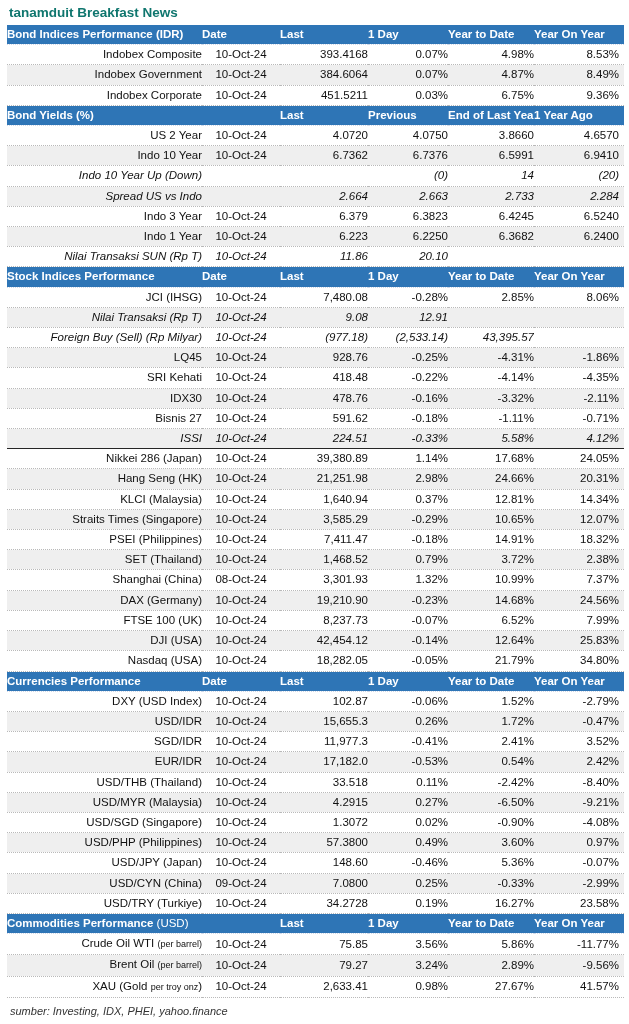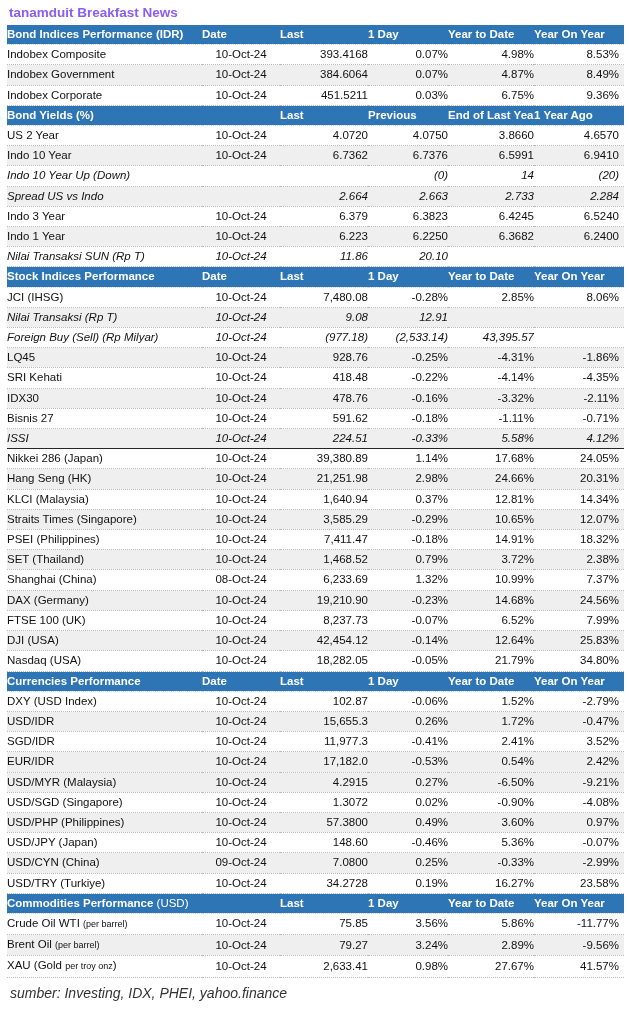--- a/index.html
+++ b/index.html
@@ -10,21 +10,21 @@
     font-family:"Liberation Sans","DejaVu Sans",sans-serif;
     color:#111;
     overflow:hidden;
   }
   .title{
     height:25px;
     line-height:26px;
     padding-left:9px;
     font-size:13.5px;
     font-weight:bold;
-    color:#8b5cf6;
+    color:#0f766e;
   }
   table.report{
     border-collapse:collapse;
     table-layout:fixed;
     margin-left:7px;
     width:617px;
   }
   table.report td{
     height:19.2px;
     line-height:19.2px;
@@ -36,32 +36,32 @@
   }
   tr.sec-header td{
     background:var(--hdr,#2E75B6);
     color:#fff;
     font-weight:bold;
     border-bottom:1px dotted #cfd8e8;
   }
   td.sec-title{ padding-left:3px; }
   td.sec-title .light{ font-weight:normal; }
   td.col-h{ text-align:left; overflow:visible; }
-  td.name{ padding-left:18px; }
+  td.name{ padding-left:18px;text-align:right; }
   td.c-date{ text-align:center; }
   td.num{ text-align:right; padding-right:8px; }
   td.num.last-col{ padding-right:5px; }
   tr.stripe td{ background:var(--stripe,#EFEFEF); }
   tr.italic td{ font-style:italic; }
   tr.sep td{ border-bottom:1.5px solid #262626;font-style:italic; }
   .small{ font-size:9px; }
   .footer{
     margin-top:7px;
     padding-left:10px;
-    font-size:14px;
+    font-size:11px;
     font-style:italic;
     color:#333;
   }
 </style>
 </head>
 <body>
 
 <div class="page">
   <div class="title">tanamduit Breakfast News</div>
 
@@ -286,21 +286,21 @@
           <td class="name">SET (Thailand)</td>
           <td class="c-date">10-Oct-24</td>
           <td class="num">1,468.52</td>
           <td class="num">0.79%</td>
           <td class="num">3.72%</td>
           <td class="num last-col">2.38%</td>
         </tr>
         <tr class="row">
           <td class="name">Shanghai (China)</td>
           <td class="c-date">08-Oct-24</td>
-          <td class="num">6,233.69</td>
+          <td class="num">3,301.93</td>
           <td class="num">1.32%</td>
           <td class="num">10.99%</td>
           <td class="num last-col">7.37%</td>
         </tr>
         <tr class="row stripe">
           <td class="name">DAX (Germany)</td>
           <td class="c-date">10-Oct-24</td>
           <td class="num">19,210.90</td>
           <td class="num">-0.23%</td>
           <td class="num">14.68%</td>
@@ -363,20 +363,28 @@
           <td class="num last-col">3.52%</td>
         </tr>
         <tr class="row stripe">
           <td class="name">EUR/IDR</td>
           <td class="c-date">10-Oct-24</td>
           <td class="num">17,182.0</td>
           <td class="num">-0.53%</td>
           <td class="num">0.54%</td>
           <td class="num last-col">2.42%</td>
         </tr>
+        <tr class="row">
+          <td class="name">USD/THB (Thailand)</td>
+          <td class="c-date">10-Oct-24</td>
+          <td class="num">33.518</td>
+          <td class="num">0.11%</td>
+          <td class="num">-2.42%</td>
+          <td class="num last-col">-8.40%</td>
+        </tr>
         <tr class="row stripe">
           <td class="name">USD/MYR (Malaysia)</td>
           <td class="c-date">10-Oct-24</td>
           <td class="num">4.2915</td>
           <td class="num">0.27%</td>
           <td class="num">-6.50%</td>
           <td class="num last-col">-9.21%</td>
         </tr>
         <tr class="row">
           <td class="name">USD/SGD (Singapore)</td>

